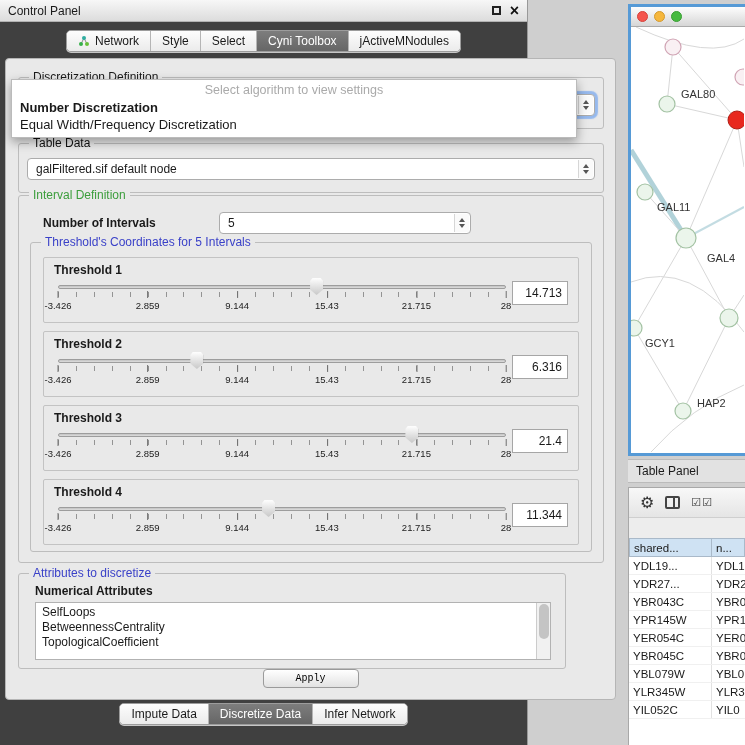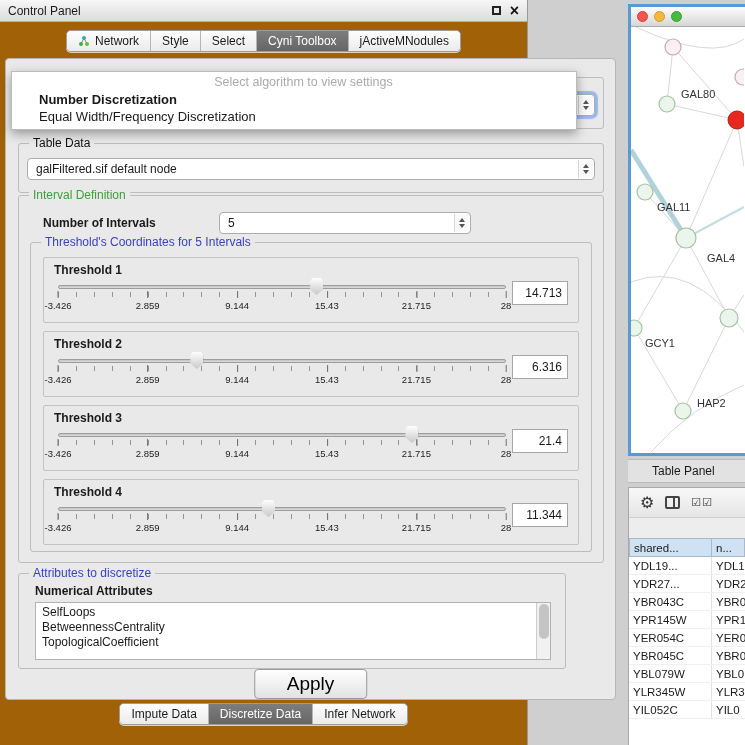--- a/index.html
+++ b/index.html
@@ -7,21 +7,21 @@
   body {
     font-family: "Liberation Sans", sans-serif;
     background:#cfcfcf;
     position:relative;
     color:#1a1a1a;
   }
 
   
   .control-window{
     position:absolute; left:0; top:0; width:528px; height:745px;
-    background:#a16207; border-right:1px solid #999;
+    background:#404040; border-right:1px solid #999;
   }
   .titlebar{
     height:22px; background:linear-gradient(#f7f7f7,#dcdcdc);
     border-bottom:1px solid #b2b2b2;
     display:flex; align-items:center; padding:0 8px; font-size:12px;
   }
   .tb-icons{ margin-left:auto; display:flex; gap:9px; align-items:center; }
   .float-ic{ width:9px; height:9px; border:2px solid #222; display:inline-block; }
   .close-ic{ font-size:16px; font-weight:bold; line-height:1; color:#111; cursor:default; }
 
@@ -62,25 +62,24 @@
     gap:2px; border-left:1px solid #d6d6d6; background:#fafafa;
   }
   .tri-up{ width:0;height:0;border-left:3.5px solid transparent;border-right:3.5px solid transparent;border-bottom:4px solid #555; }
   .tri-down{ width:0;height:0;border-left:3.5px solid transparent;border-right:3.5px solid transparent;border-top:4px solid #555; }
   .focused{ box-shadow:0 0 1px 3px var(--focus-ring,rgba(106,160,240,.65)); }
 
   .alg-group{ left:12px; top:18px; width:586px; height:52px; }
   .alg-combo{ left:8px; right:8px; top:16px; }
 
   .popup{
-    position:absolute; left:5px; top:12px; width:566px; z-index:20;
+    position:absolute; left:5px; top:20px; width:566px; z-index:20;
     background:#fff; border:1px solid #bbb;
     box-shadow:0 4px 10px rgba(0,0,0,.35);
     padding-bottom:4px;
-    padding-left:19px;
   }
   .popup-header{ text-align:center; color:#aaa; font-size:12.5px; padding:3px 0 2px; }
   .popup-item{ font-size:13px; padding:1px 8px; line-height:15px; }
   .popup-item.bold{ font-weight:bold; }
 
   .td-group{ left:12px; top:84px; width:586px; height:50px; }
   .td-group .gb-title{ color:#111; }
   .td-combo{ left:8px; right:8px; top:14px; }
 
   .interval-group{ left:12px; top:136px; width:586px; height:368px; }
@@ -138,21 +137,21 @@
     position:absolute; right:0; top:0; bottom:0; width:14px;
     background:#f1f1f1; border-left:1px solid #ccc;
   }
   .vthumb{
     position:absolute; top:1px; left:2px; width:10px; height:62%;
     background:#c4c4c4; border-radius:5px;
   }
 
   .apply-btn{
     position:absolute; left:50%; transform:translateX(-50%); top:610px;
-    padding:3px 32px; font-size:19px; font-family:Liberation Sans, sans-serif;
+    padding:3px 32px; font-size:10px; font-family:Liberation Mono, monospace;
     border:1px solid #9a9a9a; border-radius:4px;
     background:linear-gradient(#ffffff,#e2e2e2); cursor:default;
   }
 
   .bottom-tabbar{ position:absolute; left:0; right:0; top:703px; display:flex; justify-content:center; }
 
   .net-ic{ width:12px; height:11px; }
 
   
   .network-window{
@@ -174,21 +173,21 @@
   .edge-med{ stroke:var(--edge-teal,#a9cdd5); stroke-width:2; fill:none; opacity:.7; }
   .node{ fill:#ebf5eb; stroke:#a3c2a3; stroke-width:1.2; }
   .node-pink{ fill:#f9f0f3; stroke:#d0a4b4; stroke-width:1.2; }
   .node-red{ fill:var(--node-red,#e8281e); stroke:#b01d14; stroke-width:1; }
   .nlabel{ font-family:"Liberation Sans",sans-serif; font-size:11px; fill:#333; }
 
   
   .tp-label-bar{
     position:absolute; left:628px; top:459px; width:117px; height:24px;
     background:#e2e2e2; border-top:1px solid #bbb; border-bottom:1px solid #bbb;
-    display:flex; align-items:center; padding-left:24px; font-size:12px;
+    display:flex; align-items:center; padding-left:8px; font-size:12px;
   }
   .table-window{
     position:absolute; left:628px; top:487px; width:117px; height:258px;
     background:#ededed; border:1px solid #a8a8a8; border-right:none;
   }
   .tw-toolbar{
     height:30px; display:flex; align-items:center; gap:11px; padding:0 11px;
     background:linear-gradient(#f8f8f8,#e5e5e5); border-bottom:1px solid #cfcfcf;
   }
   .gear{ font-size:16px; line-height:1; color:#333; }

